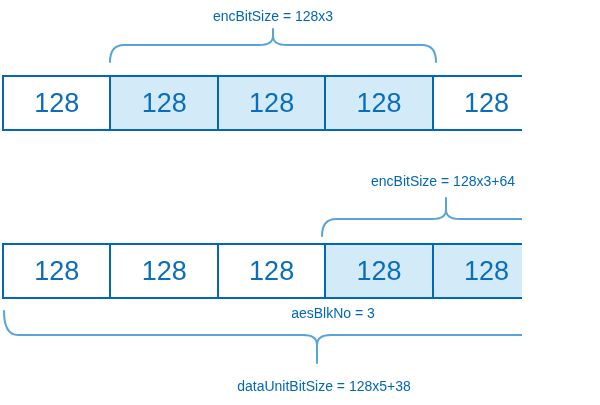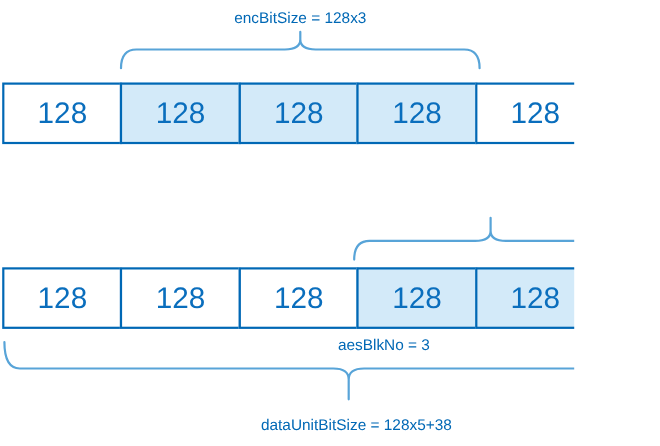--- a/index.html
+++ b/index.html
@@ -45,26 +45,27 @@
 
   <div class="row" style="top:75px">
       <div class="block" style="flex-grow: 128;">128</div>
       <div class="block hl" style="flex-grow: 128;">128</div>
       <div class="block hl" style="flex-grow: 128;">128</div>
       <div class="block hl" style="flex-grow: 128;">128</div>
       <div class="block" style="flex-grow: 128;">128</div>
       <div class="block" style="flex-grow: 64;">64</div>
     </div>
 
+  <div class="lbl" style="left:443px;top:173px">encBitSize = 128x3+64</div>
 
   <div class="row" style="top:243px">
       <div class="block" style="flex-grow: 128;">128</div>
       <div class="block" style="flex-grow: 128;">128</div>
       <div class="block" style="flex-grow: 128;">128</div>
       <div class="block hl" style="flex-grow: 128;">128</div>
       <div class="block hl" style="flex-grow: 128;">128</div>
       <div class="block hl" style="flex-grow: 64;">64</div>
     </div>
 
-  <div class="lbl" style="left:349px;top:305px">aesBlkNo = 3</div>
+  <div class="lbl" style="left:333px;top:305px">aesBlkNo = 3</div>
 
   <div class="lbl" style="left:324px;top:378px">dataUnitBitSize = 128x5+38</div>
 </div>
 
 </body></html>

